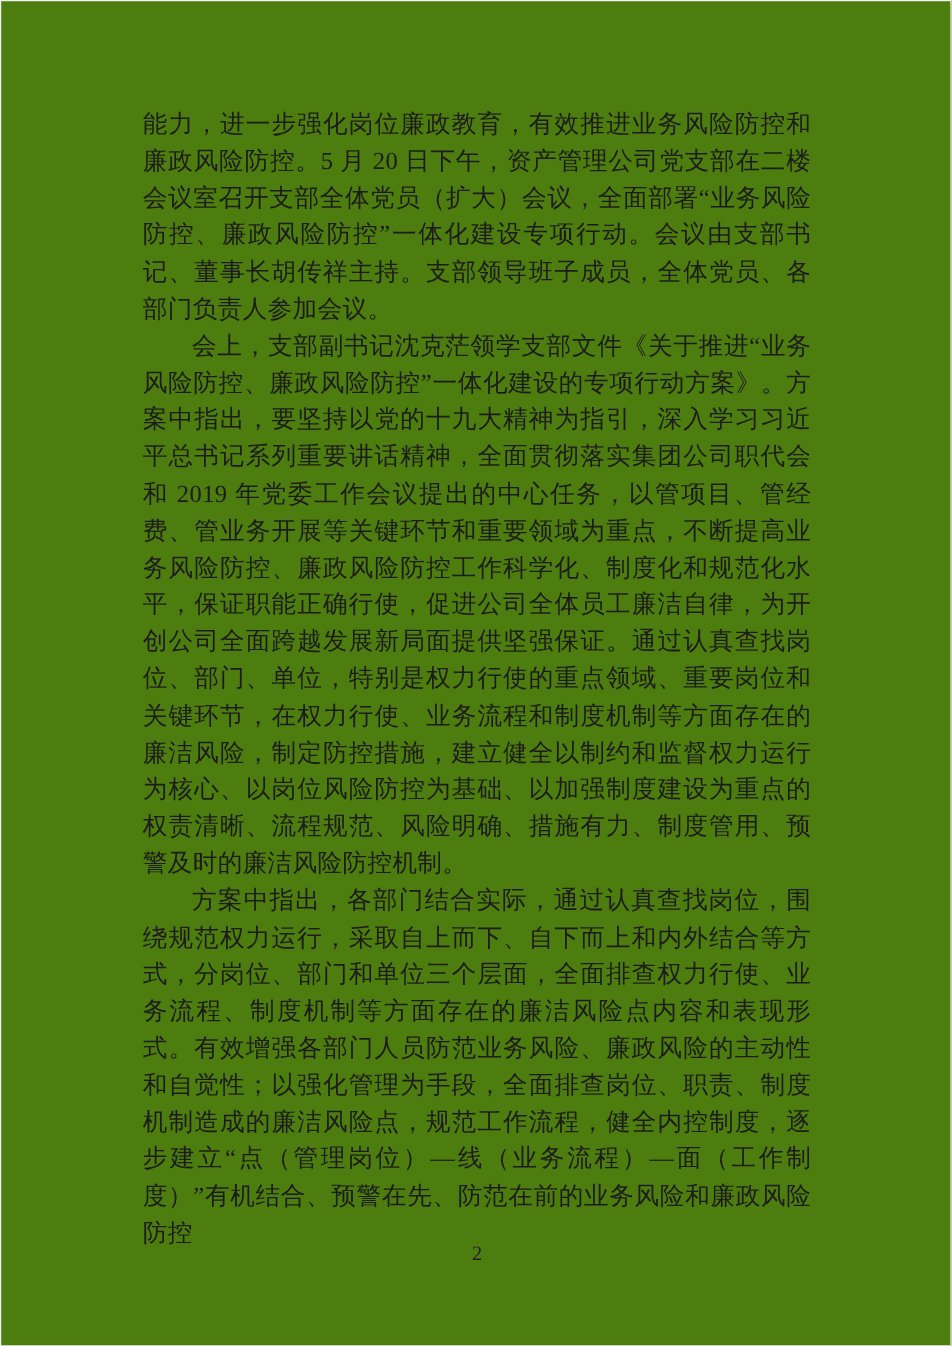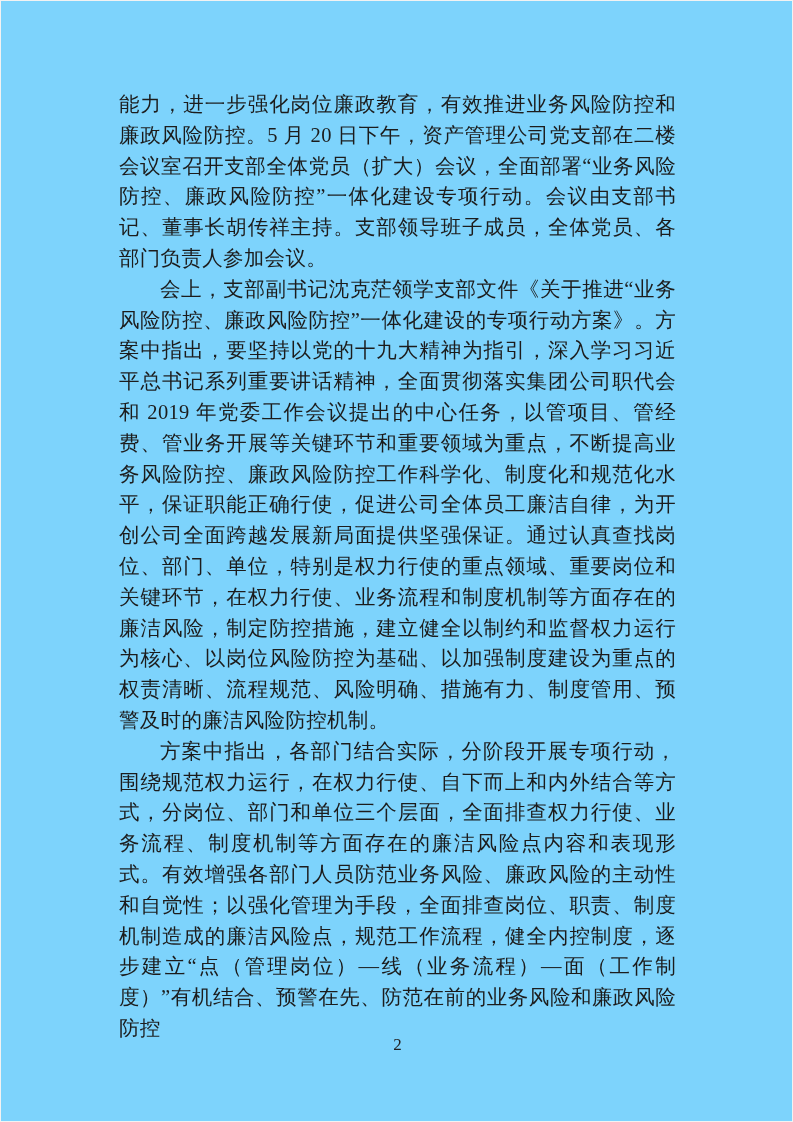--- a/index.html
+++ b/index.html
@@ -9,21 +9,21 @@
   body {
     width: 793px;
     height: 1122px;
     background: #ffffff;
     position: relative;
     overflow: hidden;
   }
   .page {
     position: absolute;
     inset: 0;
-    background: #7dd3fc;
+    background: #4d7c0f;
     box-shadow: inset 0 0 0 1px #f2f2f2;
   }
   .text-body {
     position: absolute;
     left: 119px;
     top: 89px;
     width: 557px;
   }
   .para {
     margin: 0;
@@ -53,18 +53,18 @@
     color: #222222;
   }
 </style>
 </head>
 <body>
 
 <div class="page">
   <div class="text-body">
     <p class="para">能力，进一步强化岗位廉政教育，有效推进业务风险防控和廉政风险防控。5 月 20 日下午，资产管理公司党支部在二楼会议室召开支部全体党员（扩大）会议，全面部署“业务风险防控、廉政风险防控”一体化建设专项行动。会议由支部书记、董事长胡传祥主持。支部领导班子成员，全体党员、各部门负责人参加会议。</p>
     <p class="para indent">会上，支部副书记沈克茫领学支部文件《关于推进“业务风险防控、廉政风险防控”一体化建设的专项行动方案》。方案中指出，要坚持以党的十九大精神为指引，深入学习习近平总书记系列重要讲话精神，全面贯彻落实集团公司职代会和 2019 年党委工作会议提出的中心任务，以管项目、管经费、管业务开展等关键环节和重要领域为重点，不断提高业务风险防控、廉政风险防控工作科学化、制度化和规范化水平，保证职能正确行使，促进公司全体员工廉洁自律，为开创公司全面跨越发展新局面提供坚强保证。通过认真查找岗位、部门、单位，特别是权力行使的重点领域、重要岗位和关键环节，在权力行使、业务流程和制度机制等方面存在的廉洁风险，制定防控措施，建立健全以制约和监督权力运行为核心、以岗位风险防控为基础、以加强制度建设为重点的权责清晰、流程规范、风险明确、措施有力、制度管用、预警及时的廉洁风险防控机制。</p>
-    <p class="para indent">方案中指出，各部门结合实际，分阶段开展专项行动，围绕规范权力运行，在权力行使、自下而上和内外结合等方式，分岗位、部门和单位三个层面，全面排查权力行使、业务流程、制度机制等方面存在的廉洁风险点内容和表现形式。有效增强各部门人员防范业务风险、廉政风险的主动性和自觉性；以强化管理为手段，全面排查岗位、职责、制度机制造成的廉洁风险点，规范工作流程，健全内控制度，逐步建立“点（管理岗位）—线（业务流程）—面（工作制度）”有机结合、预警在先、防范在前的业务风险和廉政风险防控</p>
+    <p class="para indent">方案中指出，各部门结合实际，通过认真查找岗位，围绕规范权力运行，采取自上而下、自下而上和内外结合等方式，分岗位、部门和单位三个层面，全面排查权力行使、业务流程、制度机制等方面存在的廉洁风险点内容和表现形式。有效增强各部门人员防范业务风险、廉政风险的主动性和自觉性；以强化管理为手段，全面排查岗位、职责、制度机制造成的廉洁风险点，规范工作流程，健全内控制度，逐步建立“点（管理岗位）—线（业务流程）—面（工作制度）”有机结合、预警在先、防范在前的业务风险和廉政风险防控</p>
   </div>
   <div class="page-footer">
     <span class="page-number">2</span>
   </div>
 </div>
 
 </body></html>

